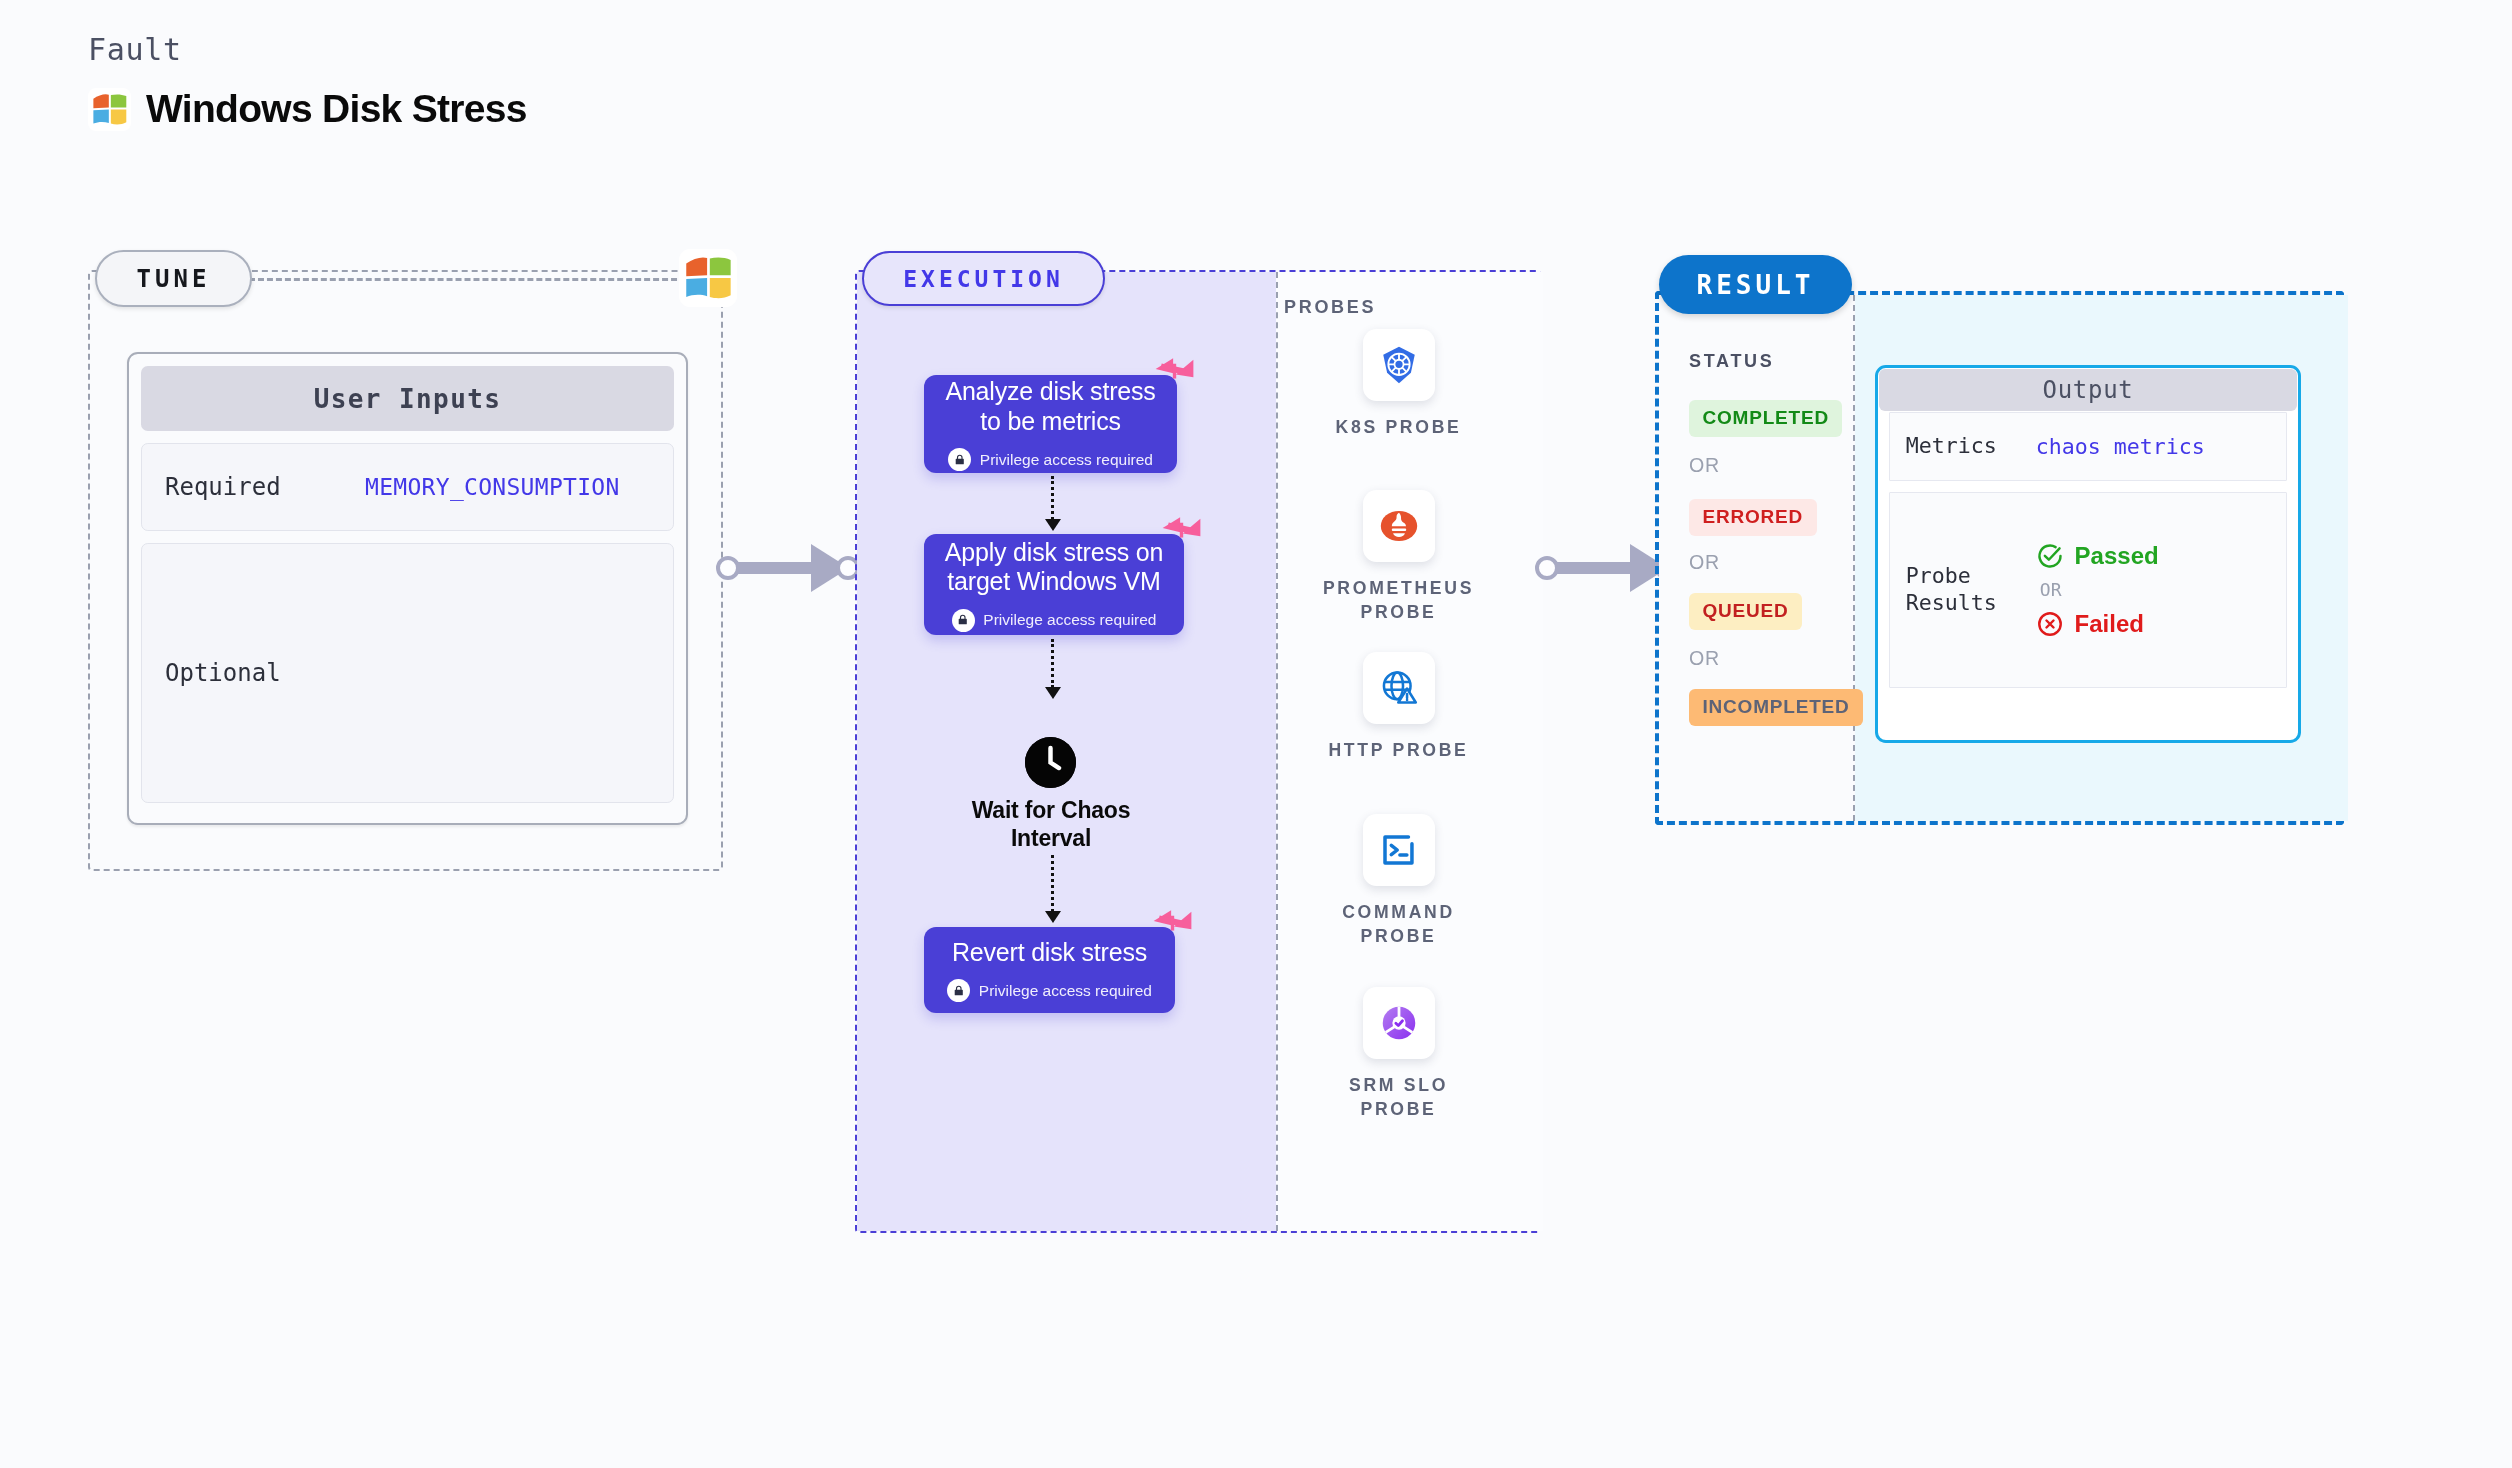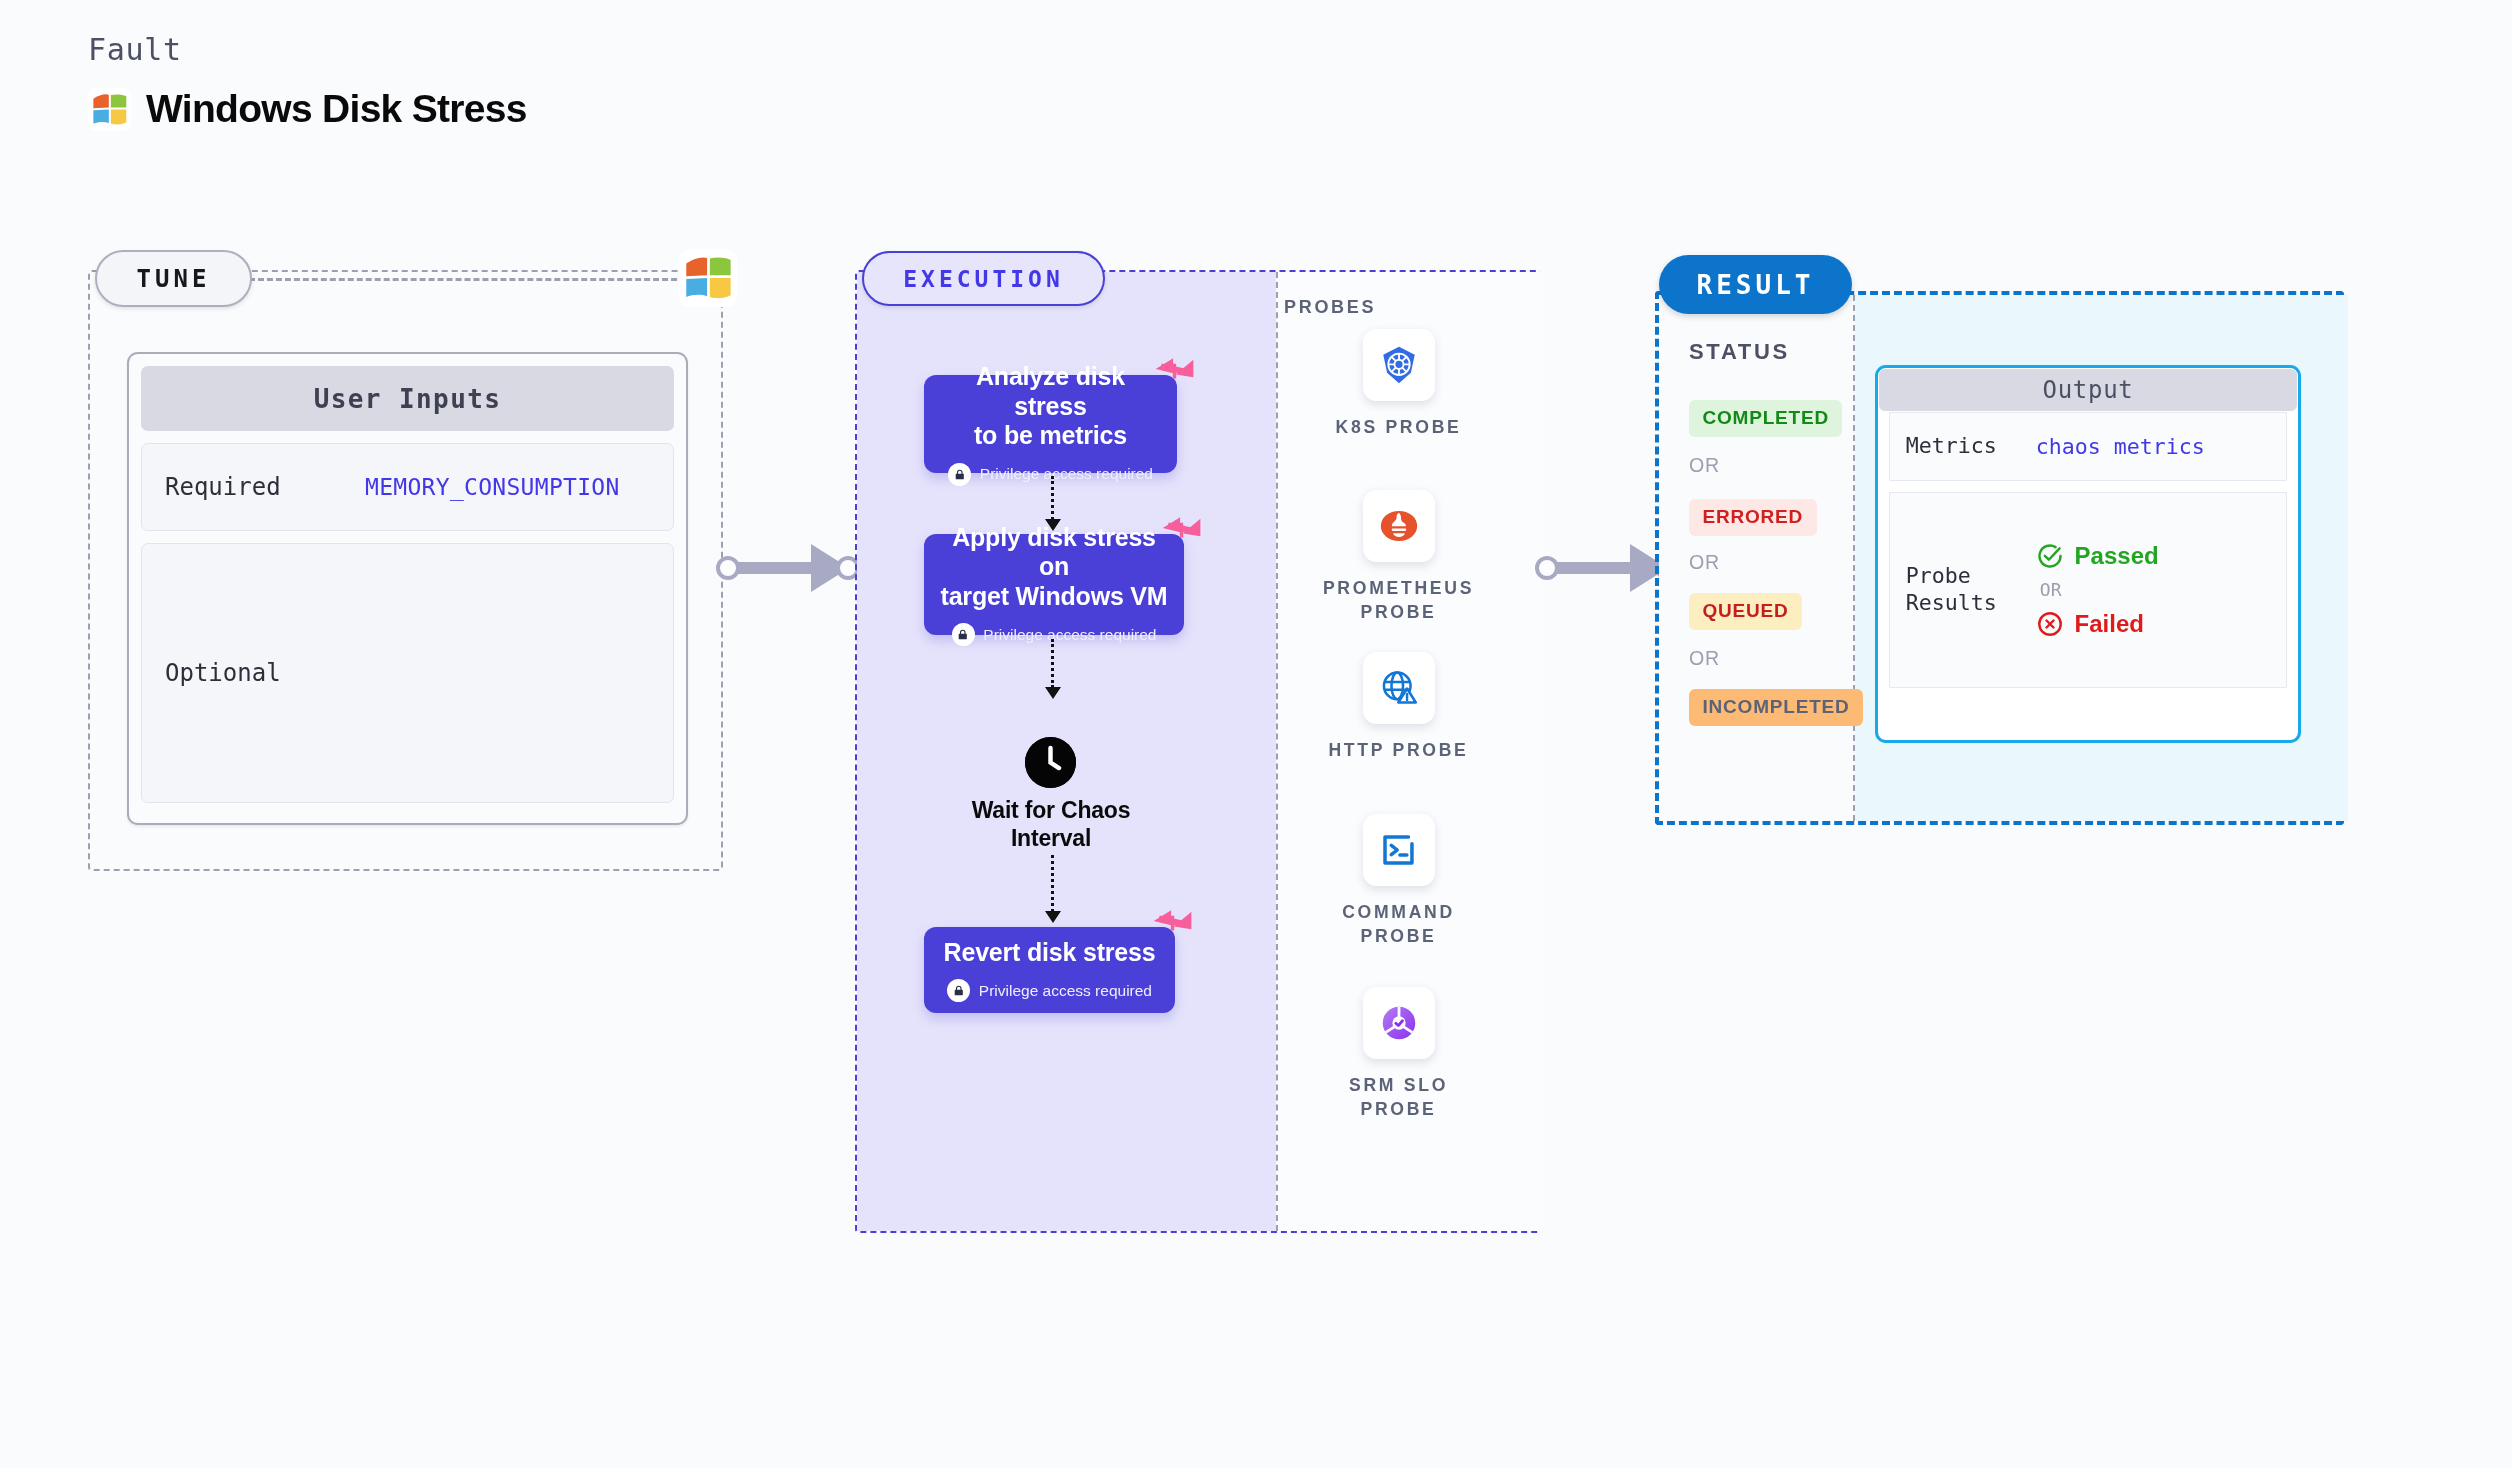--- a/index.html
+++ b/index.html
@@ -77,21 +77,21 @@
     background:#fbfcfe;border-left:2px dashed #9aa0af;box-sizing:border-box;}
   #execution-badge{left:862px;top:251px;width:243px;height:55px;font-size:23px;
     background:#e7e5fb;border:2.7px solid #4a3fd6;color:#4338e8;
     box-shadow:0 2px 4px rgba(0,0,0,.10);}
 
   .step-box{
     position:absolute;border-radius:12px;background:#4a3fd6;color:#fff;
     display:flex;flex-direction:column;align-items:center;justify-content:center;
     box-shadow:0 5.4px 12px rgba(74,63,214,.22);
   }
-  .step-title{font-size:25px;font-weight:bold;line-height:1.18;text-align:center;
+  .step-title{font-size:25px;font-weight:normal;line-height:1.18;
     letter-spacing:-0.2px;padding:0 16px;}
   .step-sub{display:flex;align-items:center;gap:8.8px;margin-top:12px;font-size:15.5px;
     color:#f0eefd;}
   .lock-badge{
     width:23px;height:23px;border-radius:50%;background:#fff;flex:none;
     display:flex;align-items:center;justify-content:center;
   }
   .lock-badge svg{display:block;}
   .ribbon{position:absolute;right:-17.6px;top:-17.6px;width:41px;height:35px;}
 
@@ -122,21 +122,21 @@
   
   #result-panel{left:1655px;top:291px;width:689px;height:534px;
     border:4px dashed #0d74cb;border-radius:4px;box-sizing:border-box;}
   #result-cyan-bg{position:absolute;left:196px;top:0;width:493px;height:100%;
     background:#eaf8fd;}
   #result-status-col{position:absolute;left:0;top:0;width:196px;height:100%;
     background:#fafbfd;border-right:2px dashed #9aa0af;box-sizing:border-box;}
   #result-badge{left:1659px;top:255px;width:193px;height:59px;font-size:26px;
     background:#0d74cb;border:none;color:#fff;box-shadow:0 2.7px 6.8px rgba(0,0,0,.16);}
 
-  #status-title{position:absolute;left:1689px;top:339px;font-size:22px;color:#4b5063;
+  #status-title{position:absolute;left:1689px;top:351px;font-size:18px;color:#4b5063;
     letter-spacing:2.7px;font-weight:bold;}
   .status-chip{
     position:absolute;left:1689px;border-radius:6px;padding:7.4px 13.5px;box-sizing:border-box;
     font-size:19px;font-weight:bold;letter-spacing:0.8px;
   }
   .or-text{position:absolute;left:1689px;font-size:19.6px;color:#9aa0af;letter-spacing:0.7px;}
 
   
   #output-card{
     position:absolute;left:1875px;top:365px;width:426px;height:378px;

